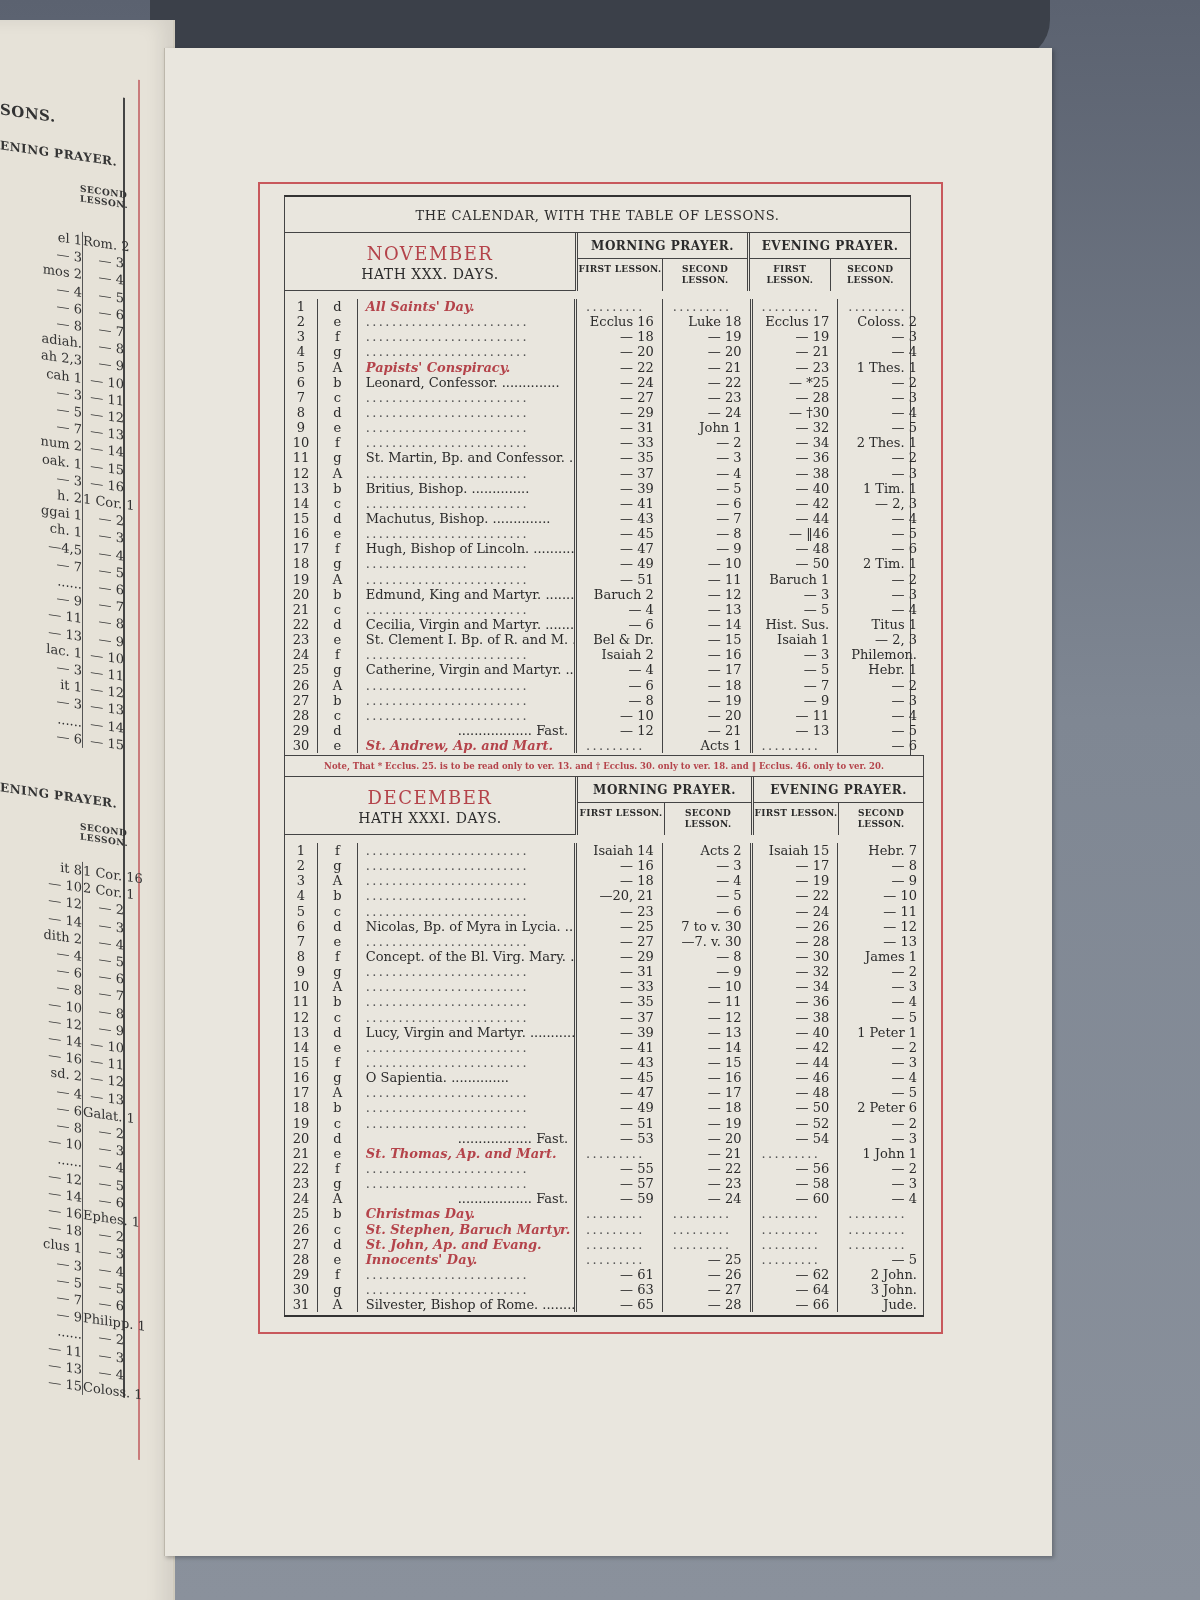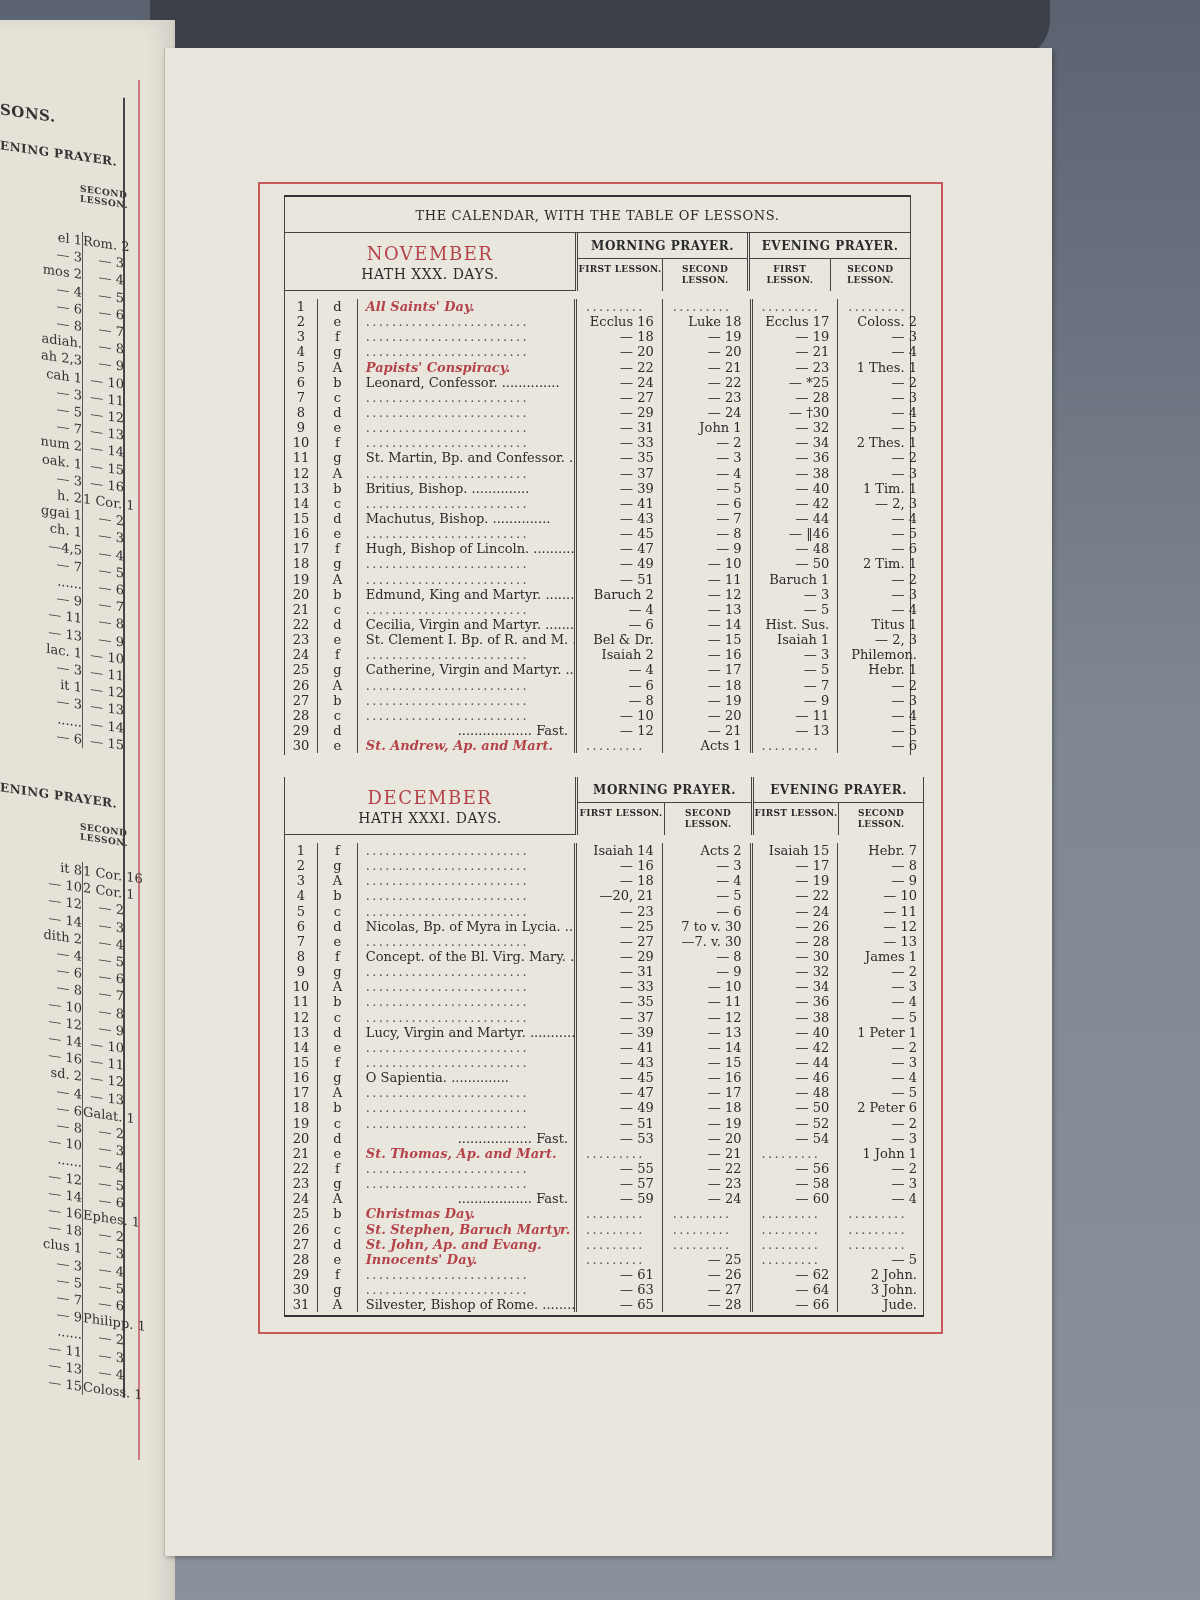--- a/index.html
+++ b/index.html
@@ -543,20 +543,21 @@
           <div class="c-letter">e</div>
           <div class="c-name red">St. Andrew, Ap. and Mart.</div>
           <div class="c-l c-l1 dotline" style="text-align: center;">.........</div>
           <div class="c-l c-l2">Acts 1</div>
           <div class="c-l c-l3 dotline" style="text-align: center;">.........</div>
           <div class="c-l c-l4">— 6</div>
         </div>
       </div>
   </div>
 
+  <div class="note" style="top:560px;width:640px;">Note, That * Ecclus. 25. is to be read only to ver. 13. and † Ecclus. 30. only to ver. 18. and ‖ Ecclus. 46. only to ver. 20.</div>
 
   <div class="section" style="top:582px;height:538px;">
     <div class="month-head">
       <div class="month-name">DECEMBER</div>
       <div class="month-days">HATH XXXI. DAYS.</div>
     </div>
     <div class="prayer-head" style="left:290px;width:176px;">
       <div class="prayer-title">MORNING PRAYER.</div>
       <div class="lesson-heads">
         <div class="lesson-head">FIRST LESSON.</div>

